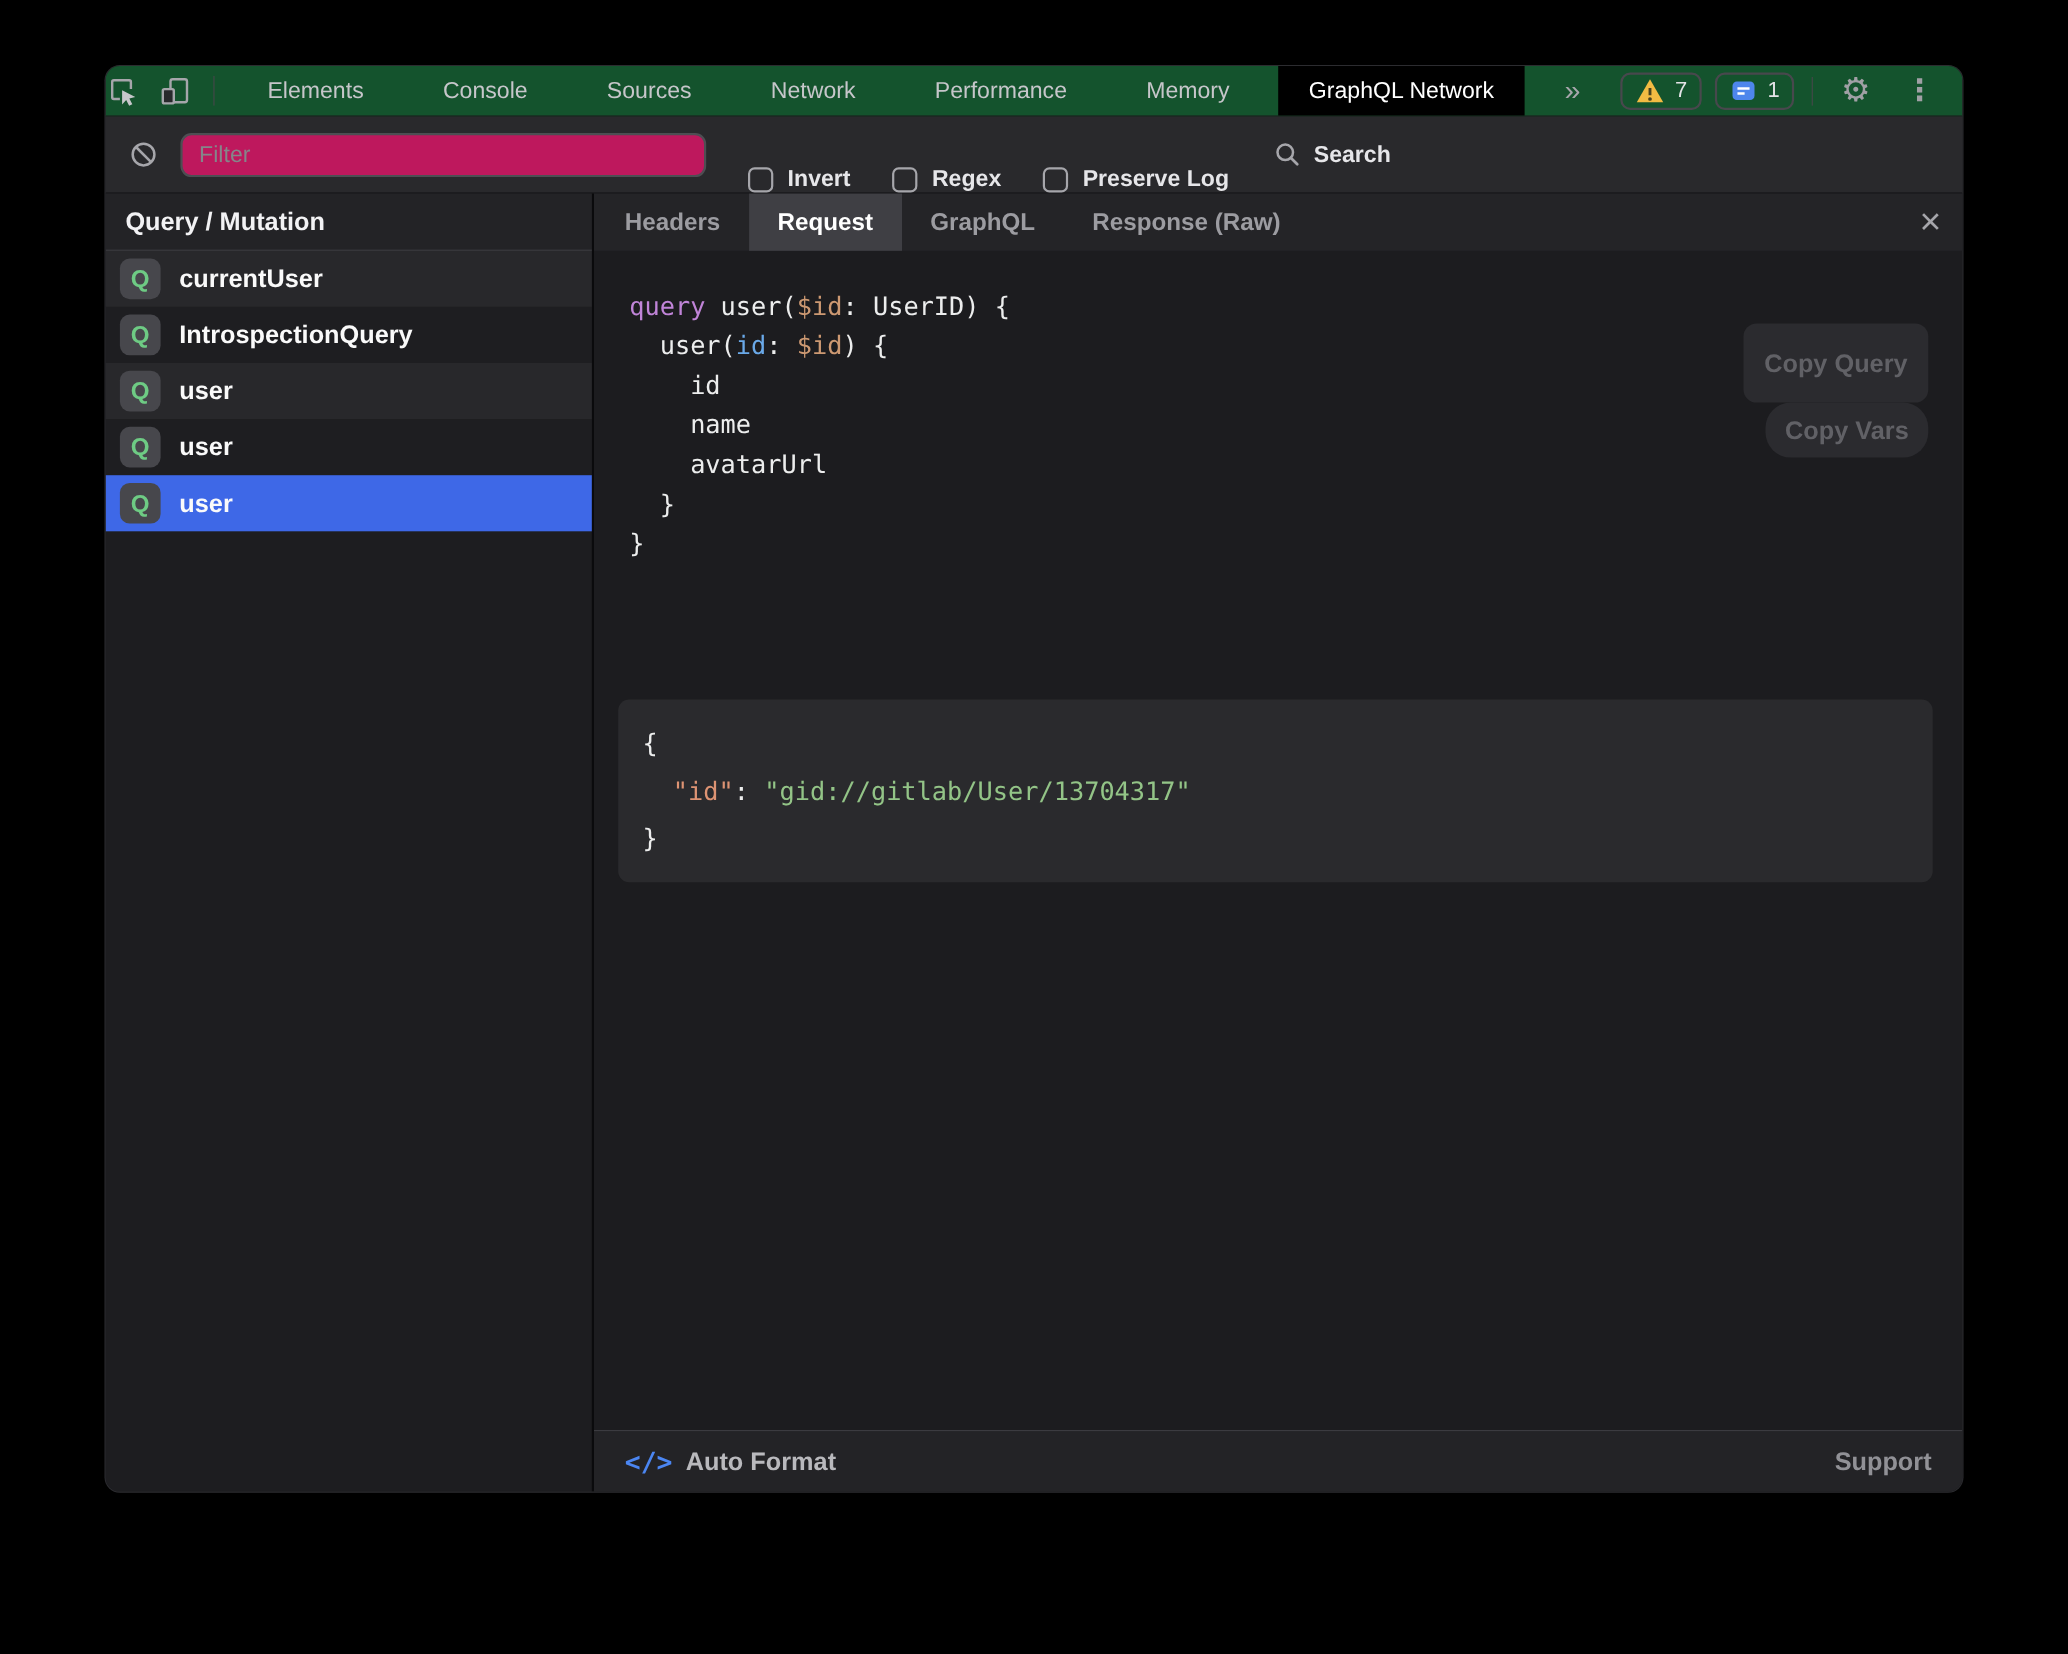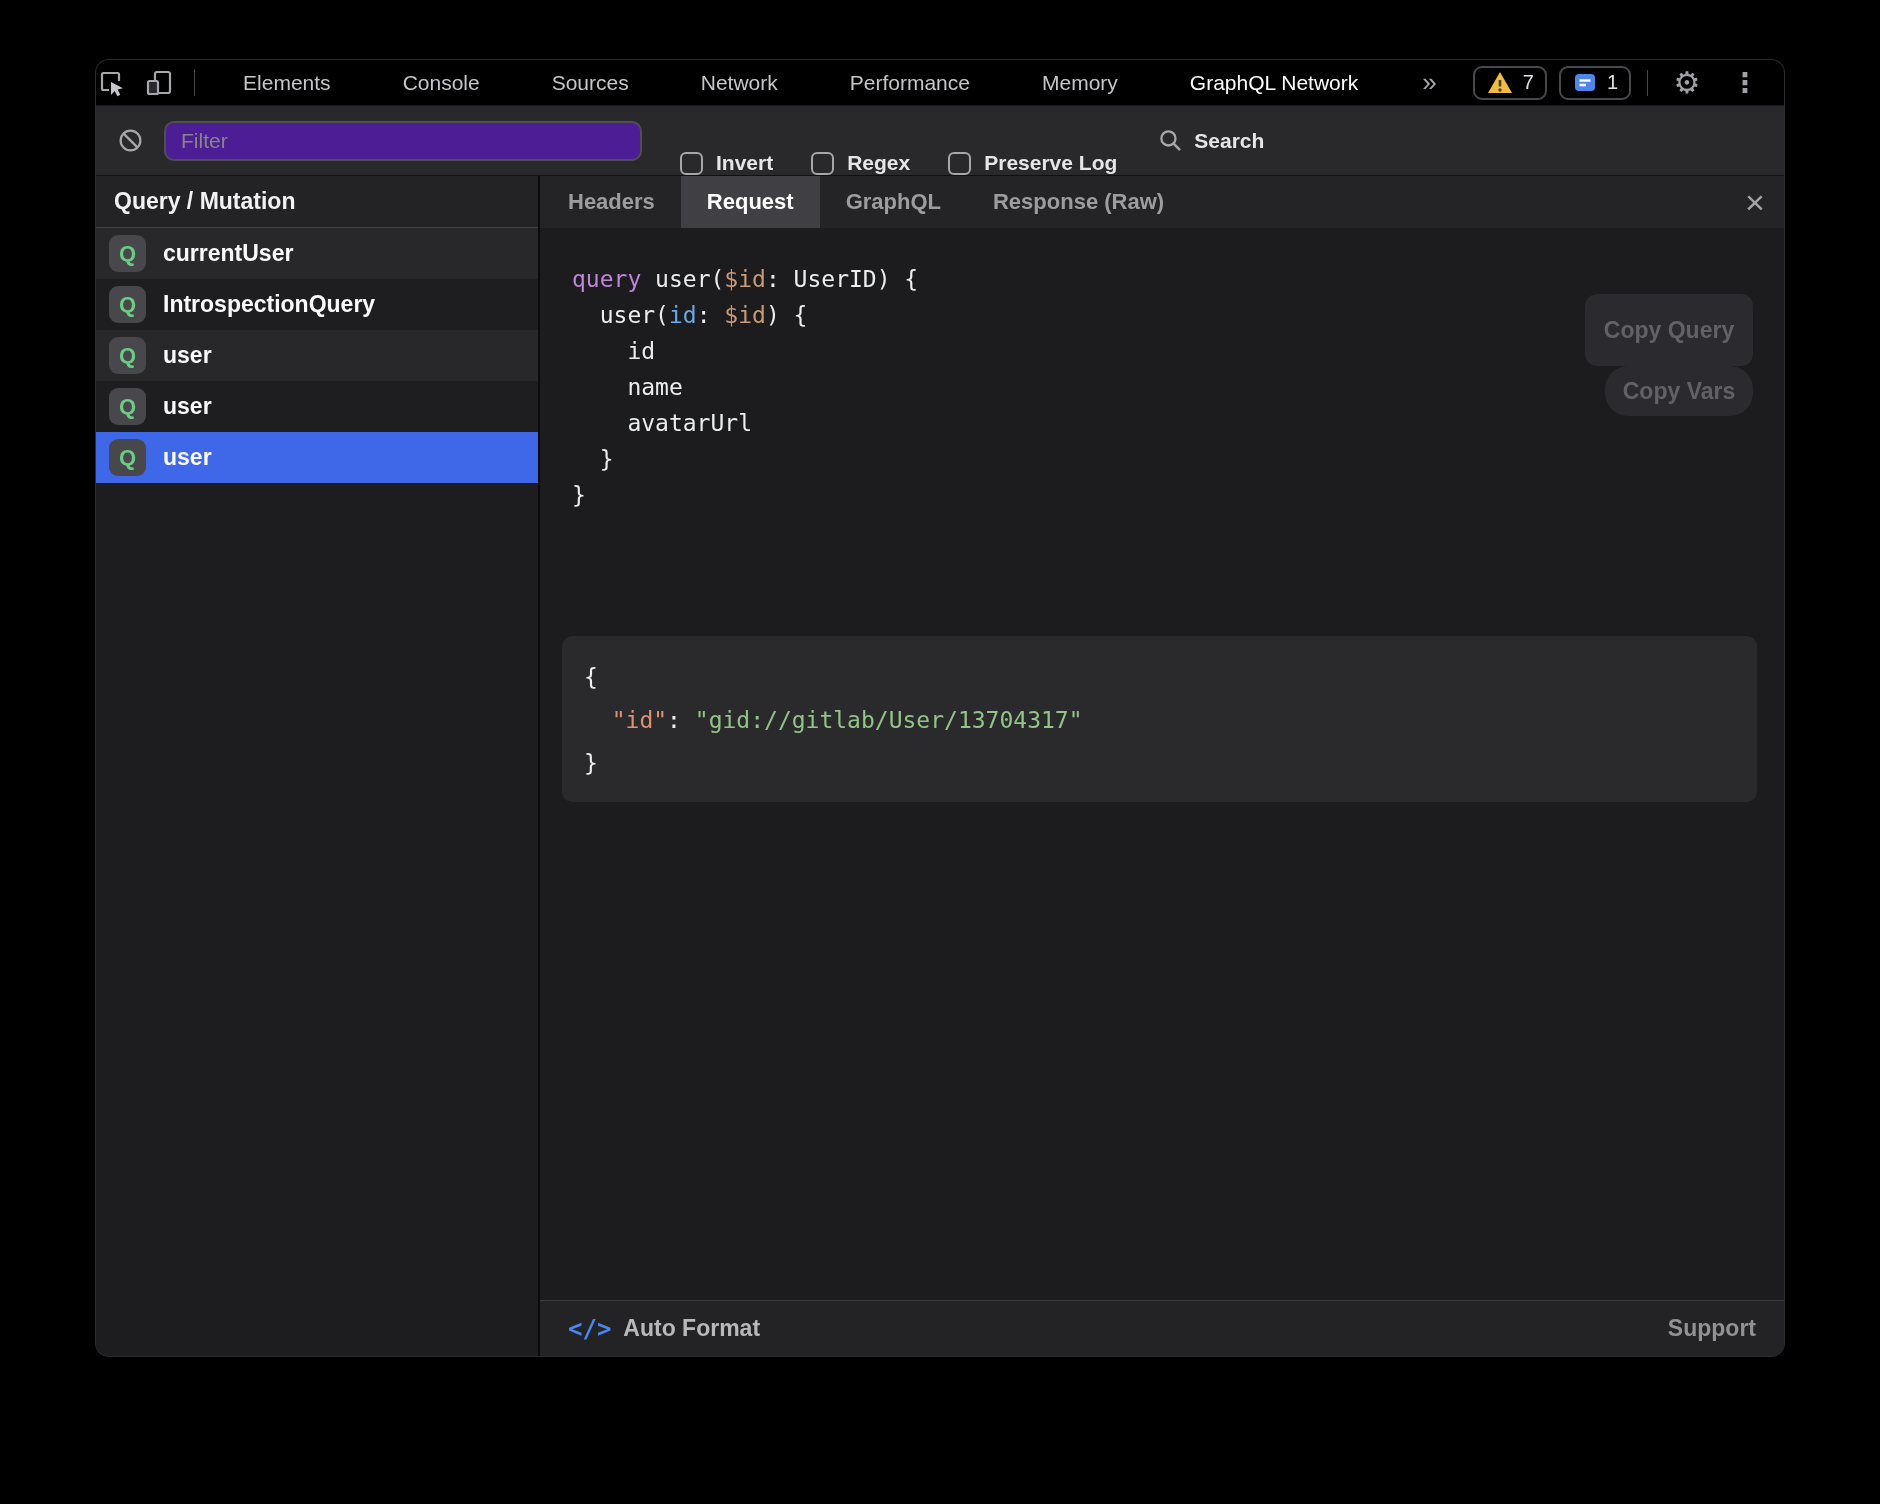--- a/index.html
+++ b/index.html
@@ -12,37 +12,37 @@
 
   
   .titlebar { flex:0 0 50px; background:#3e3d44; position:relative;
               display:flex; align-items:center; justify-content:center; }
   .traffic { position:absolute; left:21px; top:16px; display:flex; gap:16px; }
   .light { width:19px; height:19px; border-radius:50%; }
   .light.red { background:#ee6a5e; } .light.yellow { background:#f5bd4f; } .light.green { background:#61c554; }
   .win-title { font-size:20px; font-weight:700; color:#dfdfe3; letter-spacing:.2px; }
 
   
-  .toolbar { flex:0 0 46px; background:#000000; display:flex; align-items:stretch;
+  .toolbar { flex:0 0 46px; background:#14532d; display:flex; align-items:stretch;
              border-bottom:1px solid #19191b;gap:16px; }
   .tool-btn { width:46px; display:flex; align-items:center; justify-content:center; }
   .vsep { width:1px; background:#47474b; margin:9px 4px; }
   .tab { padding:0 28px; display:flex; align-items:center; font-size:21px; color:#c6c6ca; white-space:nowrap; }
   .tab.active { background:#000; color:#fff; }
   .more-tabs { padding:0 20px; display:flex; align-items:center; font-size:26px; color:#a7a7ac; }
   .toolbar-right { margin-left:auto; display:flex; align-items:center; gap:12px; padding-right:16px; }
   .badge-pill { height:34px; border:2px solid #48484d; border-radius:9px; display:flex;
                 align-items:center; gap:9px; padding:0 11px; font-size:20px; color:#e3e3e6; }
   .gear-glyph { font-family:"DejaVu Sans", sans-serif; font-size:30px; color:#a0a0a5; line-height:1; }
   .kebab-glyph { font-family:"DejaVu Sans", sans-serif; font-size:27px; font-weight:700; color:#a0a0a5; line-height:1; }
 
   
   .filterbar { flex:0 0 57px; background:#29292c; border-bottom:1px solid #101012;
                display:flex; align-items:center; padding-left:21px; }
-  .filter-input { width:478px; height:40px; margin-left:20px; background:#4c1d95;
+  .filter-input { width:478px; height:40px; margin-left:20px; background:#be185d;
                   border:2px solid #4e4e53; border-radius:10px; color:#e8e8ea;
                   font-size:21px; padding:0 15px; outline:none; font-family:"Liberation Sans",sans-serif; }
   .filter-input::placeholder { color:#85858a; }
   .check-group { display:flex; align-items:center; gap:13px; margin-left:38px;
                  font-size:21px; font-weight:700; color:#e6e6e9; white-space:nowrap;margin-top:45px; }
   .checkbox { width:23px; height:23px; border:2.5px solid #a6a6ab; border-radius:6px; background:transparent; }
   .search-group { display:flex; align-items:center; gap:10px; margin-left:40px;
                   font-size:21px; font-weight:700; color:#e6e6e9; }
 
   

